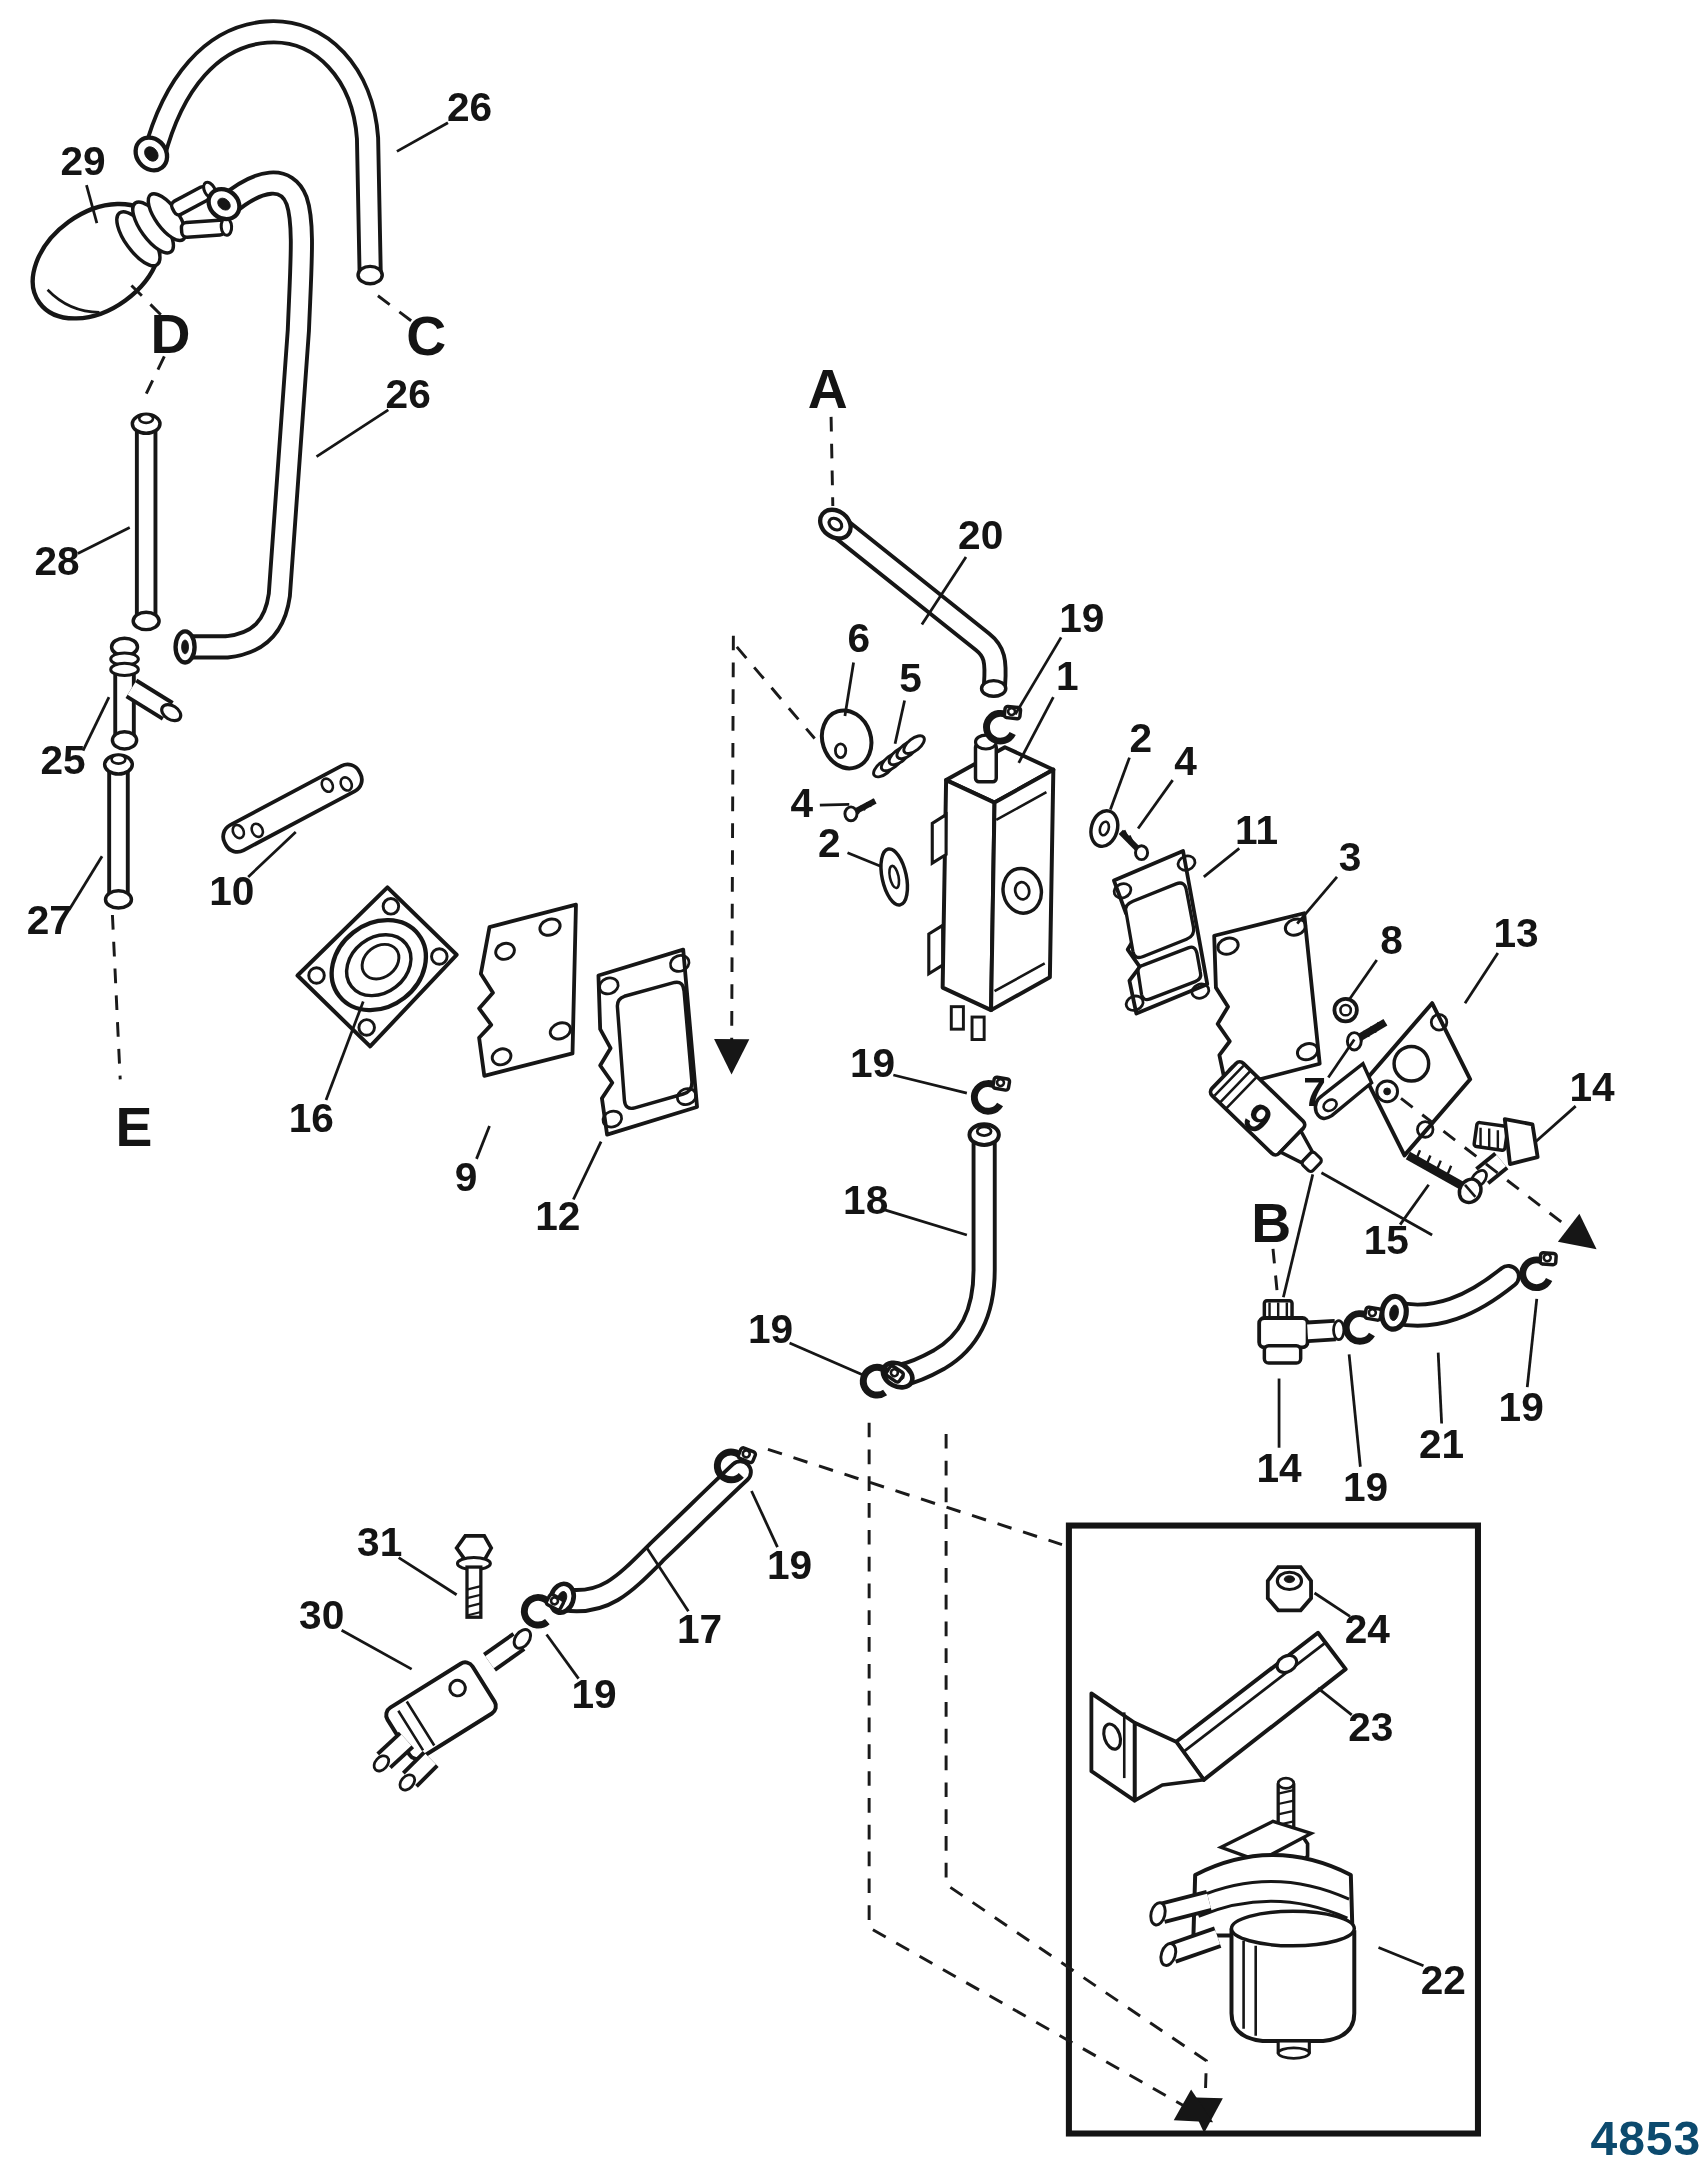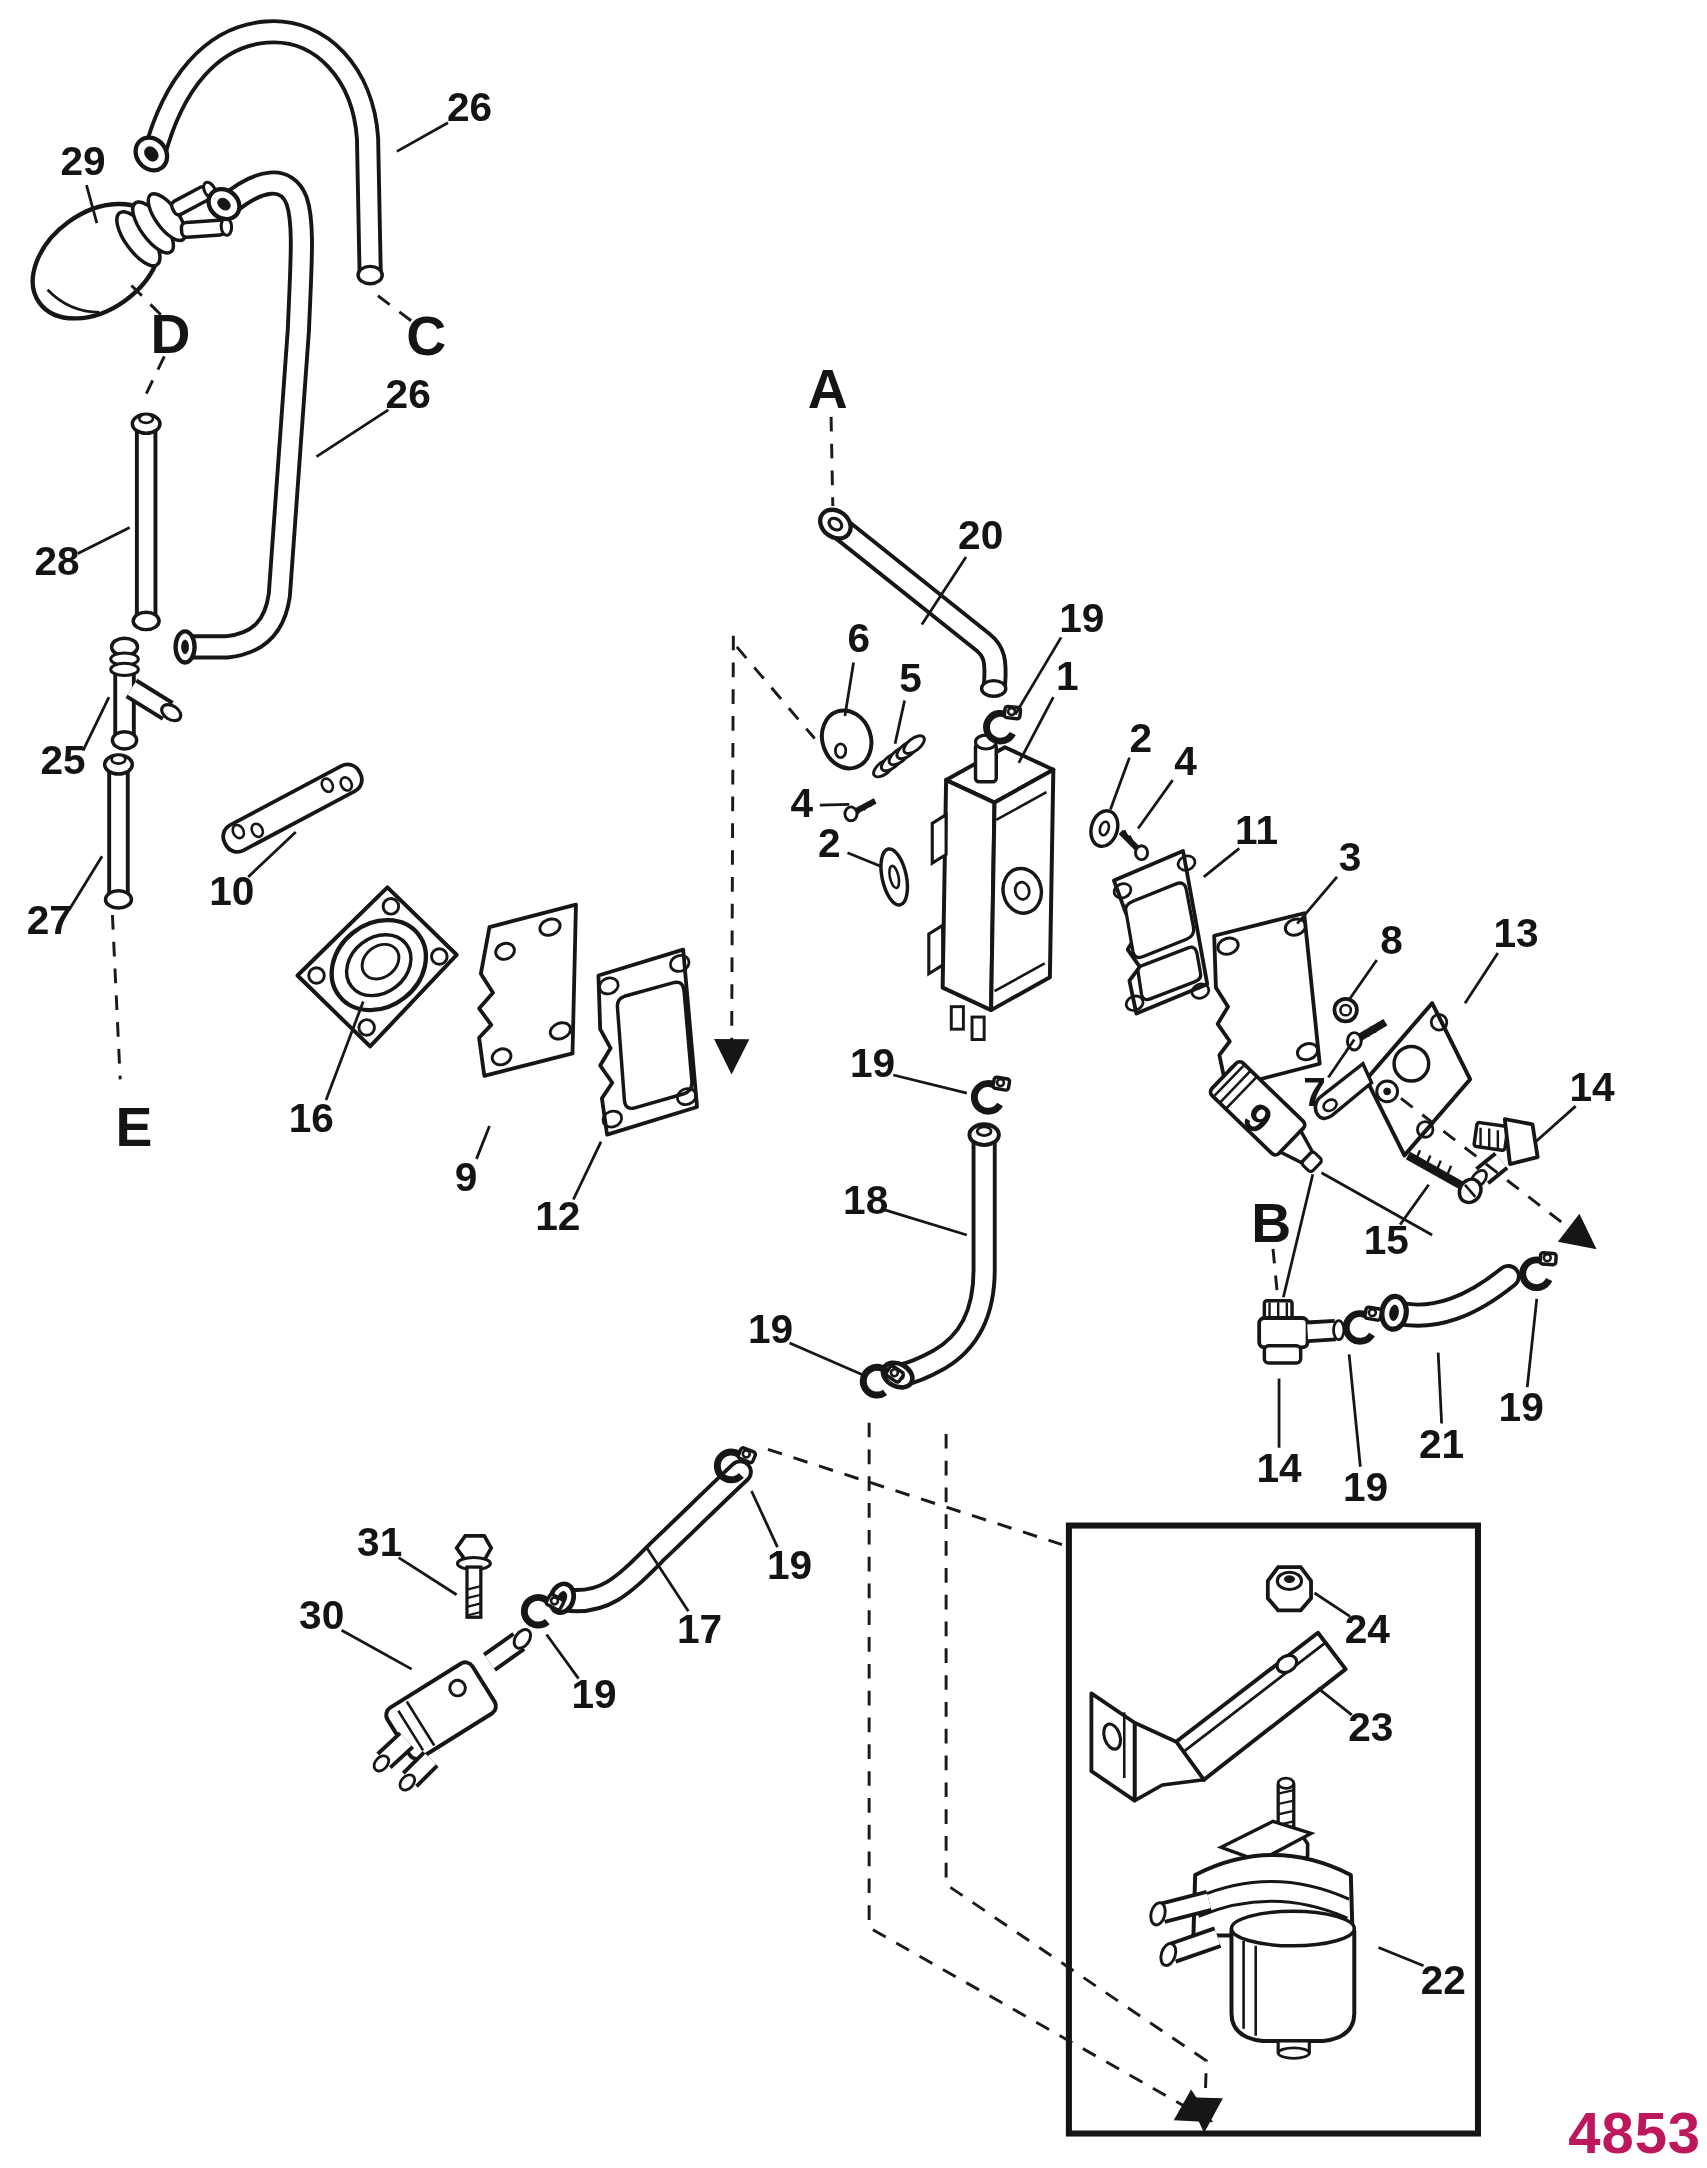--- a/index.html
+++ b/index.html
@@ -10,22 +10,22 @@
   .part{stroke:#161616;fill:#ffffff;}
   .partd{stroke:#161616;fill:#161616;}
   .hose-o{stroke:#161616;stroke-width:29;fill:none;stroke-linecap:round;}
   .hose-i{stroke:#ffffff;stroke-width:20;fill:none;stroke-linecap:round;}
   .tube-o{stroke:#161616;stroke-width:26;fill:none;stroke-linecap:butt;}
   .tube-i{stroke:#ffffff;stroke-width:17;fill:none;stroke-linecap:butt;}
   .callout-num{font-size:47px;font-weight:bold;fill:#141414;}
   .callout-letter{font-size:64px;font-weight:bold;fill:#141414;}
   .leader{stroke:#161616;stroke-width:3.2;fill:none;}
   .dash{stroke:#1a1a1a;stroke-width:3.4;fill:none;stroke-dasharray:17 14;}
-  .drawing-number{position:absolute;right:7px;bottom:3.5px;font-size:58px;font-weight:bold;
-        color:#be185d;letter-spacing:0.9px;}
+  .drawing-number{position:absolute;right:7px;bottom:3.5px;font-size:48px;font-weight:bold;
+        color:#0c4a6e;letter-spacing:0.9px;}
 </style>
 </head>
 <body>
 
 <div class="page">
 <svg width="1708" height="2169" viewBox="0 0 1975 2508">
   <defs>
     <marker id="arrow" markerWidth="14" markerHeight="14" refX="7" refY="7" orient="auto">
       <path d="M1,1 L13,7 L1,13 z" fill="#161616"></path>
     </marker>

